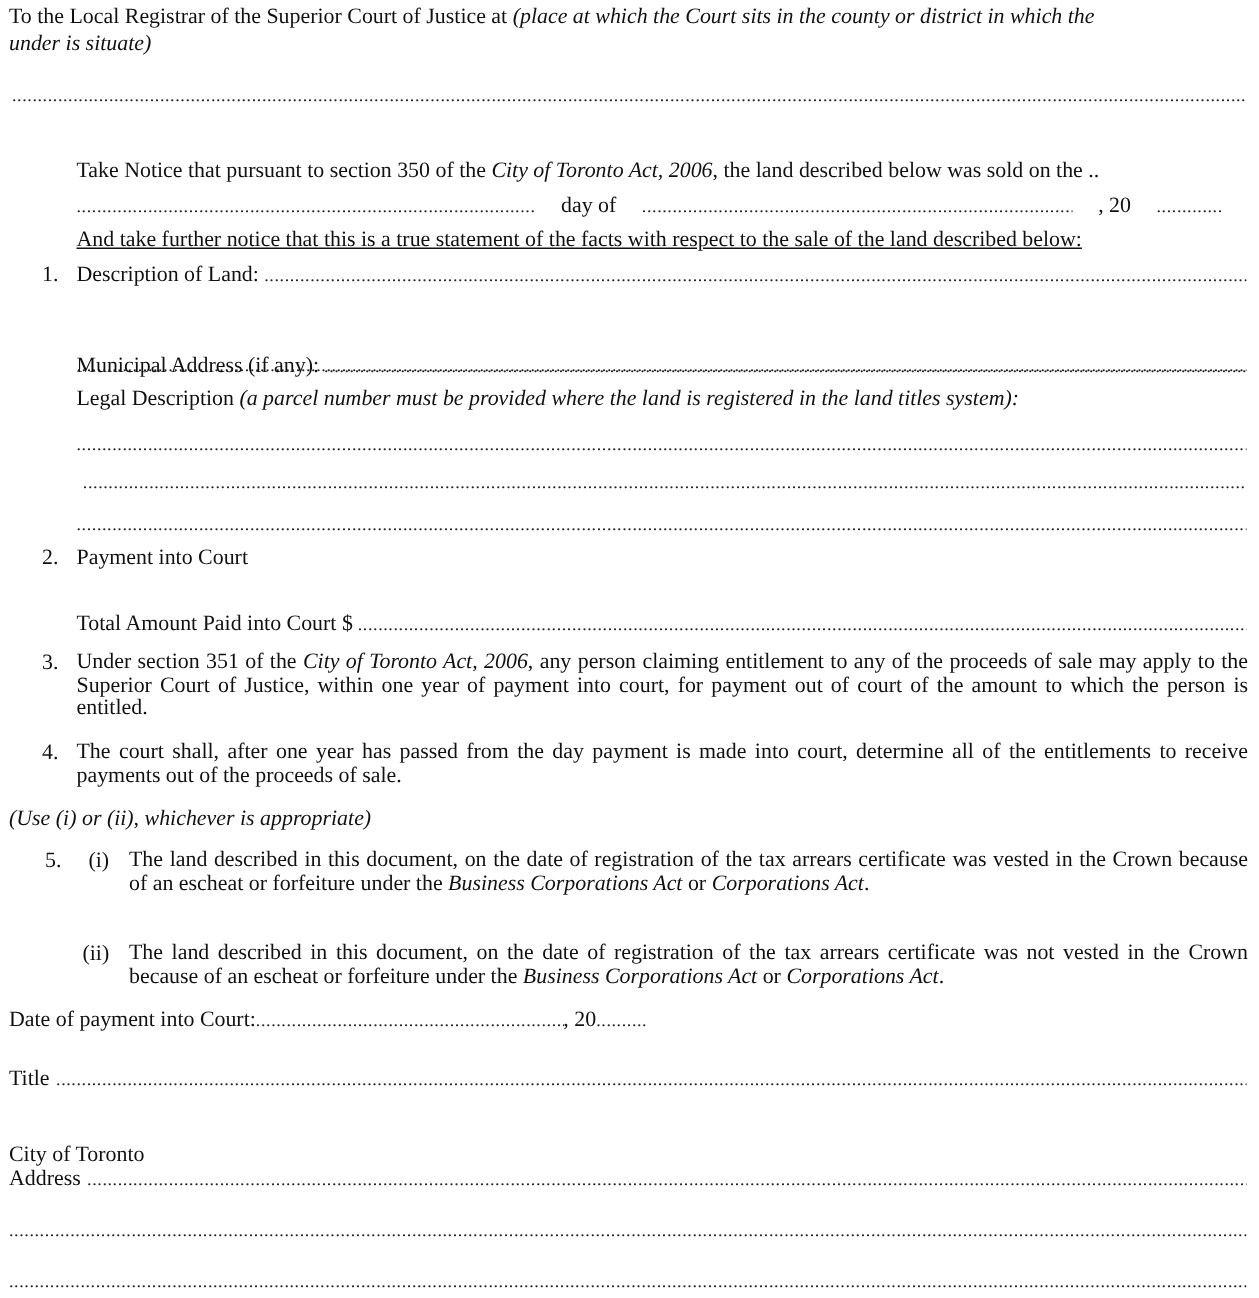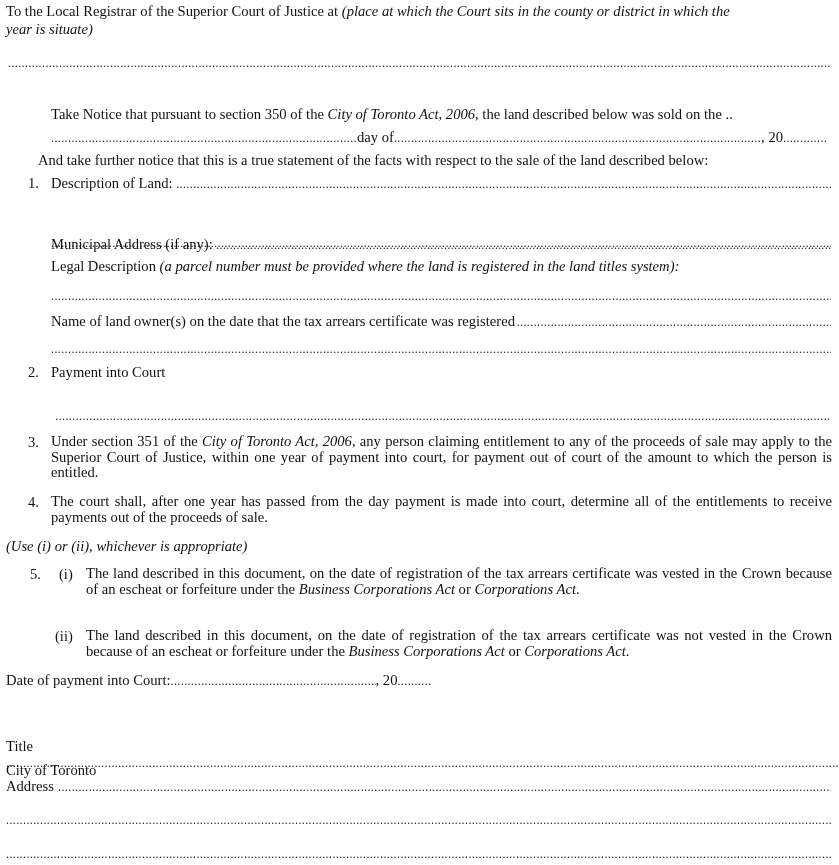--- a/index.html
+++ b/index.html
@@ -21,36 +21,36 @@
   .gap { display: inline-block; width: 6px; }
   .para { position: absolute; white-space: normal; text-align: justify; line-height: 15.5px; }
   .num { position: absolute; white-space: nowrap; }
 </style>
 </head>
 <body>
 
 <div class="abs" style="left:6px; top:3px;">
   <span>To the Local Registrar of the Superior Court of Justice at </span><span class="it">(place at which the Court sits in the county or district in which the</span>
 </div>
-<div class="abs it" style="left:6px; top:21px;">year is situate)</div>
+<div class="abs it" style="left:6px; top:21px;">under is situate)</div>
 <div class="row" style="left:8px; right:8px; top:55px;">
     <span class="dots"></span>
   </div>
 
 <div class="abs" style="left:51px; top:106px;">
   <span>Take Notice that pursuant to section 350 of the </span><span class="it">City of Toronto Act, 2006</span><span>, the land described below was sold on the ..</span>
 </div>
-<div class="row" style="left:51px; right:12px; top:129px;">
+<div class="row" style="left:51px; right:24px; top:129px;gap:17px;">
   <span class="dots" style="flex:0 0 306px;"></span>
   <span>day of</span>
   <span class="dots"></span>
   <span>, 20</span>
   <span class="dots" style="flex:0 0 44px;"></span>
 </div>
-<div class="abs" style="left:38px; top:152px;">And take further notice that this is a true statement of the facts with respect to the sale of the land described below:</div>
+<div class="abs" style="left:51px; top:152px;text-decoration:underline;">And take further notice that this is a true statement of the facts with respect to the sale of the land described below:</div>
 
 <div class="num" style="left:28px; top:175px;">1.</div>
 <div class="row" style="left:51px; right:8px; top:175px;font-family:Liberation Serif, serif;">
   <span>Description of Land:</span>
     <span class="gap"></span>
   <span class="dots"></span>
 </div>
 <div class="row" style="left:51px; right:8px; top:203px;margin-top:33px;">
   <span>Municipal Address (if any):</span>
     <span class="gap"></span>
@@ -59,31 +59,31 @@
 <div class="row" style="left:51px; right:8px; top:235px;">
   <span class="dots"></span>
 </div>
 <div class="abs" style="left:51px; top:258px;">
   <span>Legal Description </span><span class="it">(a parcel number must be provided where the land is registered in the land titles system):</span>
 </div>
 <div class="row" style="left:51px; right:8px; top:288px;">
   <span class="dots"></span>
 </div>
 <div class="row" style="left:51px; right:8px; top:313px;">
-  <span>Name of land owner(s) on the date that the tax arrears certificate was registered</span>
     <span class="gap"></span>
   <span class="dots"></span>
 </div>
 <div class="row" style="left:51px; right:8px; top:341px;">
   <span class="dots"></span>
 </div>
 
 <div class="num" style="left:28px; top:364px;">2.</div>
 <div class="abs" style="left:51px; top:364px;">Payment into Court</div>
 <div class="row" style="left:51px; right:8px; top:408px;">
+  <span>Total Amount Paid into Court $</span>
     <span class="gap"></span>
   <span class="dots"></span>
 </div>
 
 <div class="num" style="left:28px; top:434px;">3.</div>
 <div class="para" style="left:51px; width:781px; top:434px;">
   <span>Under section 351 of the </span><span class="it">City of Toronto Act, 2006</span><span>, any person claiming entitlement to any of the proceeds of sale may apply to the Superior Court of Justice, within one year of payment into court, for payment out of court of the amount to which the person is entitled.</span>
 </div>
 
 <div class="num" style="left:28px; top:494px;">4.</div>
@@ -105,21 +105,21 @@
 <div class="row" style="left:6px; top:672px; width:420px;justify-content:space-between;">
   <span>Date of payment into Court:</span>
     <span class="gap"></span>
   <span class="dots" style="flex:0 0 205px;"></span>
   <span>, 20</span>
   <span class="dots" style="flex:0 0 35px;"></span>
 </div>
 
 <div class="abs" style="left:6px; top:714px;margin-top:48px;">City of Toronto</div>
 
-<div class="row" style="left:6px; right:8px; top:738px;flex-direction:column;">
+<div class="row" style="left:6px; right:8px; top:711px;">
   <span>Title</span>
     <span class="gap"></span>
   <span class="dots"></span>
 </div>
 <div class="row" style="left:6px; right:8px; top:778px;">
   <span>Address</span>
     <span class="gap"></span>
   <span class="dots"></span>
 </div>
 <div class="row" style="left:6px; right:8px; top:812px;">

